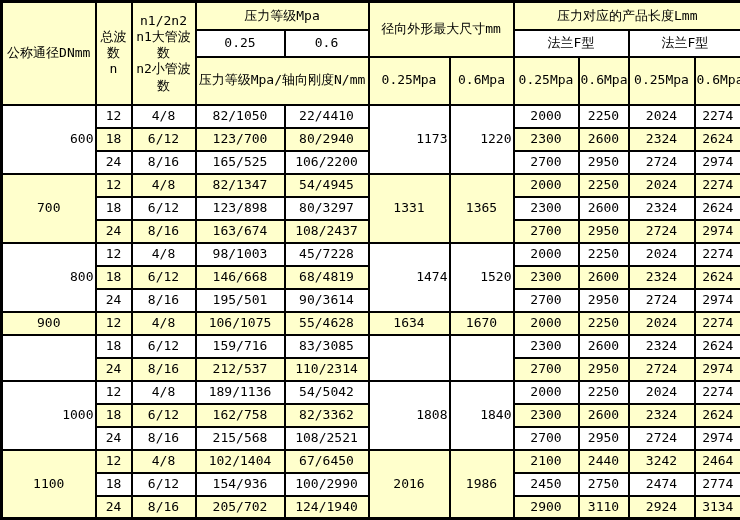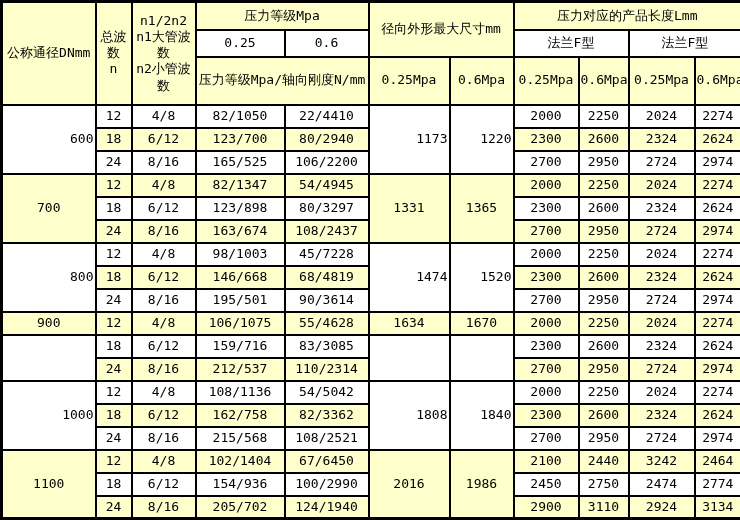--- a/index.html
+++ b/index.html
@@ -202,21 +202,21 @@
     <td>2700</td>
     <td>2950</td>
     <td>2724</td>
     <td>2974</td>
   </tr>
 
   <tr class="dr w">
     <td rowspan="3" class="cw">1000</td>
     <td>12</td>
     <td>4/8</td>
-    <td>108/1136</td>
+    <td>189/1136</td>
     <td>54/5042</td>
     <td rowspan="3" class="cw">1808</td>
     <td rowspan="3" class="cw">1840</td>
     <td>2000</td>
     <td>2250</td>
     <td>2024</td>
     <td>2274</td>
   </tr>
   <tr class="dr y">
     <td>18</td>

